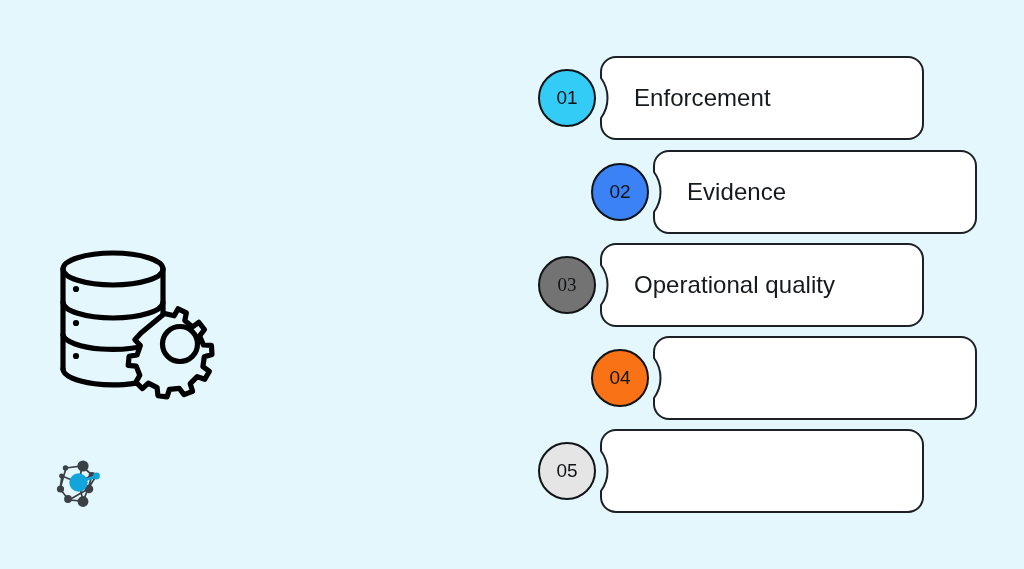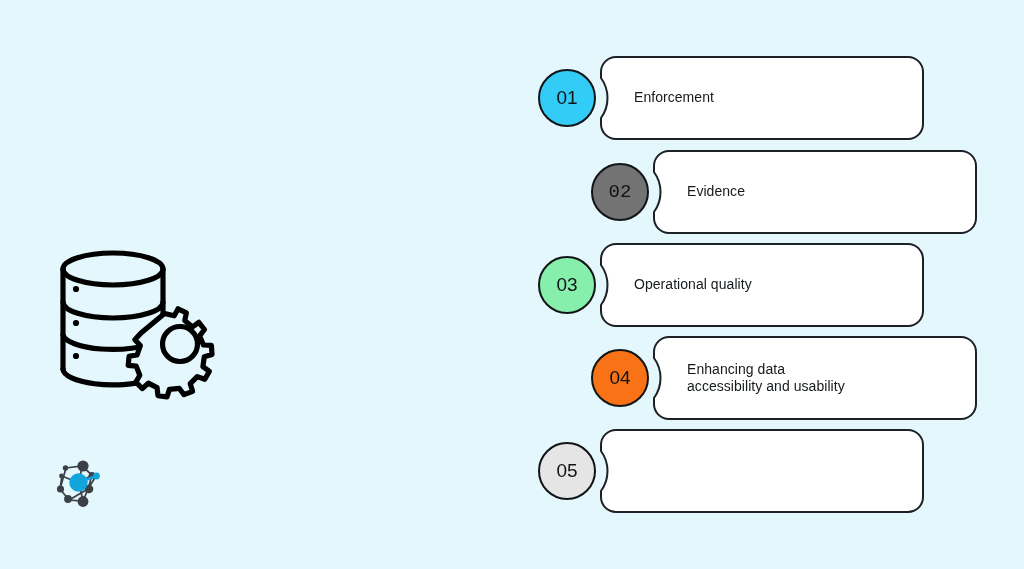--- a/index.html
+++ b/index.html
@@ -82,21 +82,21 @@
     height: 100%;
     display: block;
   }
   .step-label {
     position: absolute;
     left: 34px;
     top: 0;
     height: 84px;
     display: flex;
     align-items: center;
-    font-size: 14px;
+    font-size: 24px;
     line-height: 1.22;
     color: #161a1d;
     white-space: pre-line;
     letter-spacing: 0.05px;
   }
   .step-badge {
     position: absolute;
     left: 0;
     top: 13px;
     width: 58px;
@@ -199,48 +199,46 @@
 
     <div class="step-row" style="left:591px; top:150px;">
       <div class="step-card" style="width:324px;">
         <svg class="step-card-svg" viewBox="0 0 324 84" preserveAspectRatio="none" aria-hidden="true">
           <path d="M16 1 H 308 a 15 15 0 0 1 15 15 V 68 a 15 15 0 0 1 -15 15 H 16
                    a 15 15 0 0 1 -15 -15 V 62
                    a 34 34 0 0 0 0 -40 V 16 a 15 15 0 0 1 15 -15 Z" fill="#ffffff" stroke="#1d2125" stroke-width="2"></path>
         </svg>
         <div class="step-label">Evidence</div>
       </div>
-      <div class="step-badge" style="background:#737373;font-family:Liberation Mono, monospace;">
+      <div class="step-badge" style="background:#3b82f6;">
         <span>02</span>
       </div>
     </div>
 
     <div class="step-row" style="left:538px; top:243px;">
       <div class="step-card" style="width:324px;">
         <svg class="step-card-svg" viewBox="0 0 324 84" preserveAspectRatio="none" aria-hidden="true">
           <path d="M16 1 H 308 a 15 15 0 0 1 15 15 V 68 a 15 15 0 0 1 -15 15 H 16
                    a 15 15 0 0 1 -15 -15 V 62
                    a 34 34 0 0 0 0 -40 V 16 a 15 15 0 0 1 15 -15 Z" fill="#ffffff" stroke="#1d2125" stroke-width="2"></path>
         </svg>
         <div class="step-label">Operational quality</div>
       </div>
-      <div class="step-badge" style="background:#86efac;">
+      <div class="step-badge" style="background:#737373;font-family:Liberation Serif, serif;">
         <span>03</span>
       </div>
     </div>
 
     <div class="step-row" style="left:591px; top:336px;">
       <div class="step-card" style="width:324px;">
         <svg class="step-card-svg" viewBox="0 0 324 84" preserveAspectRatio="none" aria-hidden="true">
           <path d="M16 1 H 308 a 15 15 0 0 1 15 15 V 68 a 15 15 0 0 1 -15 15 H 16
                    a 15 15 0 0 1 -15 -15 V 62
                    a 34 34 0 0 0 0 -40 V 16 a 15 15 0 0 1 15 -15 Z" fill="#ffffff" stroke="#1d2125" stroke-width="2"></path>
         </svg>
-        <div class="step-label">Enhancing data
-accessibility and usability</div>
       </div>
       <div class="step-badge" style="background:#f97316;justify-content:center;">
         <span>04</span>
       </div>
     </div>
 
     <div class="step-row" style="left:538px; top:429px;">
       <div class="step-card" style="width:324px;">
         <svg class="step-card-svg" viewBox="0 0 324 84" preserveAspectRatio="none" aria-hidden="true">
           <path d="M16 1 H 308 a 15 15 0 0 1 15 15 V 68 a 15 15 0 0 1 -15 15 H 16

